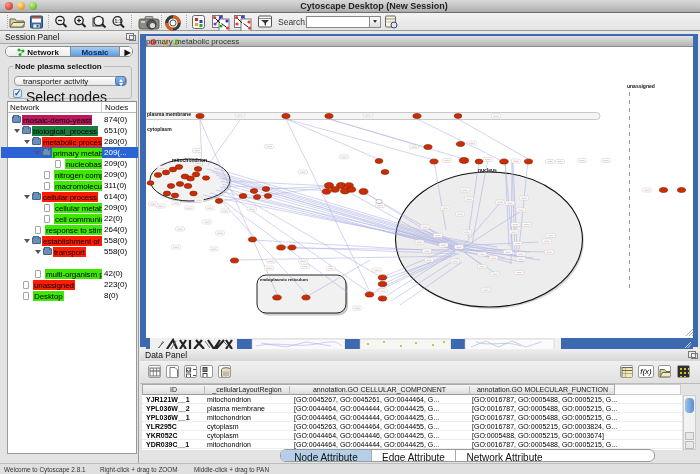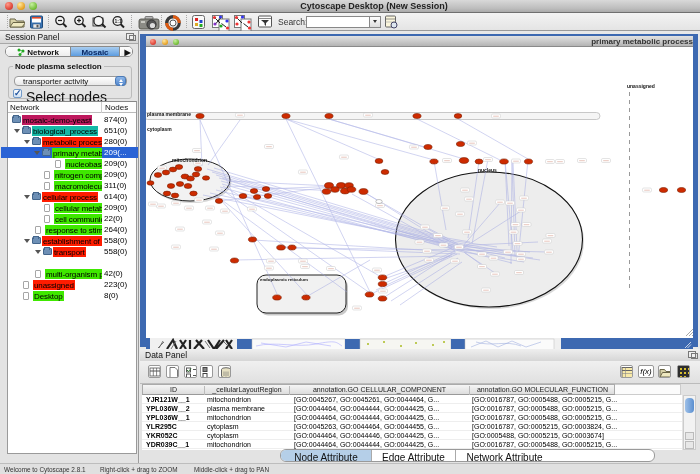--- a/index.html
+++ b/index.html
@@ -34,21 +34,21 @@
 .tlab{position:absolute;top:0.5px;height:10px;padding:0 1px;white-space:nowrap;overflow:hidden;font-size:8px;letter-spacing:-0.1px}
 .tval{position:absolute;left:103px;top:0;font-size:8px}
 .tri{position:absolute;top:3.5px;width:0;height:0;border-left:3.5px solid transparent;border-right:3.5px solid transparent;border-top:4.5px solid #555}
 .fold{position:absolute;top:2px;width:9px;height:7px;background:#6d8fb5;border:1px solid #44668c;border-radius:1px}
 .fold:before{content:"";position:absolute;left:0;top:-2px;width:4px;height:2px;background:#6d8fb5;border:1px solid #44668c;border-bottom:none}
 .pg{position:absolute;top:1.5px;width:6px;height:8px;background:#fff;border:1px solid #a6a6a6;border-radius:1px}
 
 #desk{left:140px;top:31px;width:560px;height:318px;background:#e8e8e8;position:absolute}
 #iwin{position:absolute;left:0;top:3px;width:558px;height:313px;background:#3d69b1}
 #ititle{position:absolute;left:6px;top:2px;width:547px;height:11px;background:linear-gradient(#e2e2e2,#b4b4b4);border-bottom:1px solid #8a8a8a}
-#ititle .txt{position:absolute;left:0;top:1px;width:100%;text-align:right;font-size:8px;font-weight:bold;color:#333}
+#ititle .txt{position:absolute;left:0;top:1px;width:100%;text-align:left;font-size:8px;font-weight:normal;color:#333}
 .tl2{position:absolute;top:2.5px;width:6px;height:6px;border-radius:50%}
 #icanvas{position:absolute;left:6px;top:13px;width:547px;height:291px;background:#fff}
 
 #bstrip{position:absolute;left:6px;top:304px;width:547px;height:12px;background:#f2f2f2;overflow:hidden}
 
 #dpanel{left:140px;top:349px;width:560px;height:114px;background:#e3e3e3;position:absolute}
 #dtool{position:absolute;left:0;top:12px;width:560px;height:23px;background:linear-gradient(#f0f0f0,#e0e0e0);border-bottom:1px solid #bbb}
 .dic{position:absolute;top:4px;width:13px;height:13px;border:1px solid #999;border-radius:2px;background:#fff}
 #dhead{position:absolute;left:2px;top:35px;width:473px;height:11px;background:linear-gradient(#f5f5f5,#ddd);border:1px solid #aaa;border-bottom:1px solid #999;font-size:7px;color:#222}
 #dhead span{position:absolute;top:1px;text-align:center;border-right:1px solid #bbb;height:9px}
@@ -204,21 +204,21 @@
       </div>
     <div id="tbody">
 <div class="trow" style="top:0px">
           <span class="fold" style="left:11px"></span>
           <span class="tlab" style="left:21px;background:#be185d;max-width:80px">mosaic-demo-yeast</span>
           <span class="tval" style="color:#000">874(0)</span>
         </div>
 <div class="trow" style="top:11px">
           <span class="tri" style="left:13px"></span>
           <span class="fold" style="left:21px"></span>
-          <span class="tlab" style="left:31px;background:#14b8a6;max-width:70px">biological_process</span>
+          <span class="tlab" style="left:31px;background:#15803d;max-width:70px">biological_process</span>
           <span class="tval" style="color:#000">651(0)</span>
         </div>
 <div class="trow" style="top:22px">
           <span class="tri" style="left:23px"></span>
           <span class="fold" style="left:31px"></span>
           <span class="tlab" style="left:41px;background:#ff1c00;max-width:60px">metabolic process</span>
           <span class="tval" style="color:#000">280(0)</span>
         </div>
 <div class="trow sel" style="top:33px">
           <span class="tri" style="left:33px"></span>

